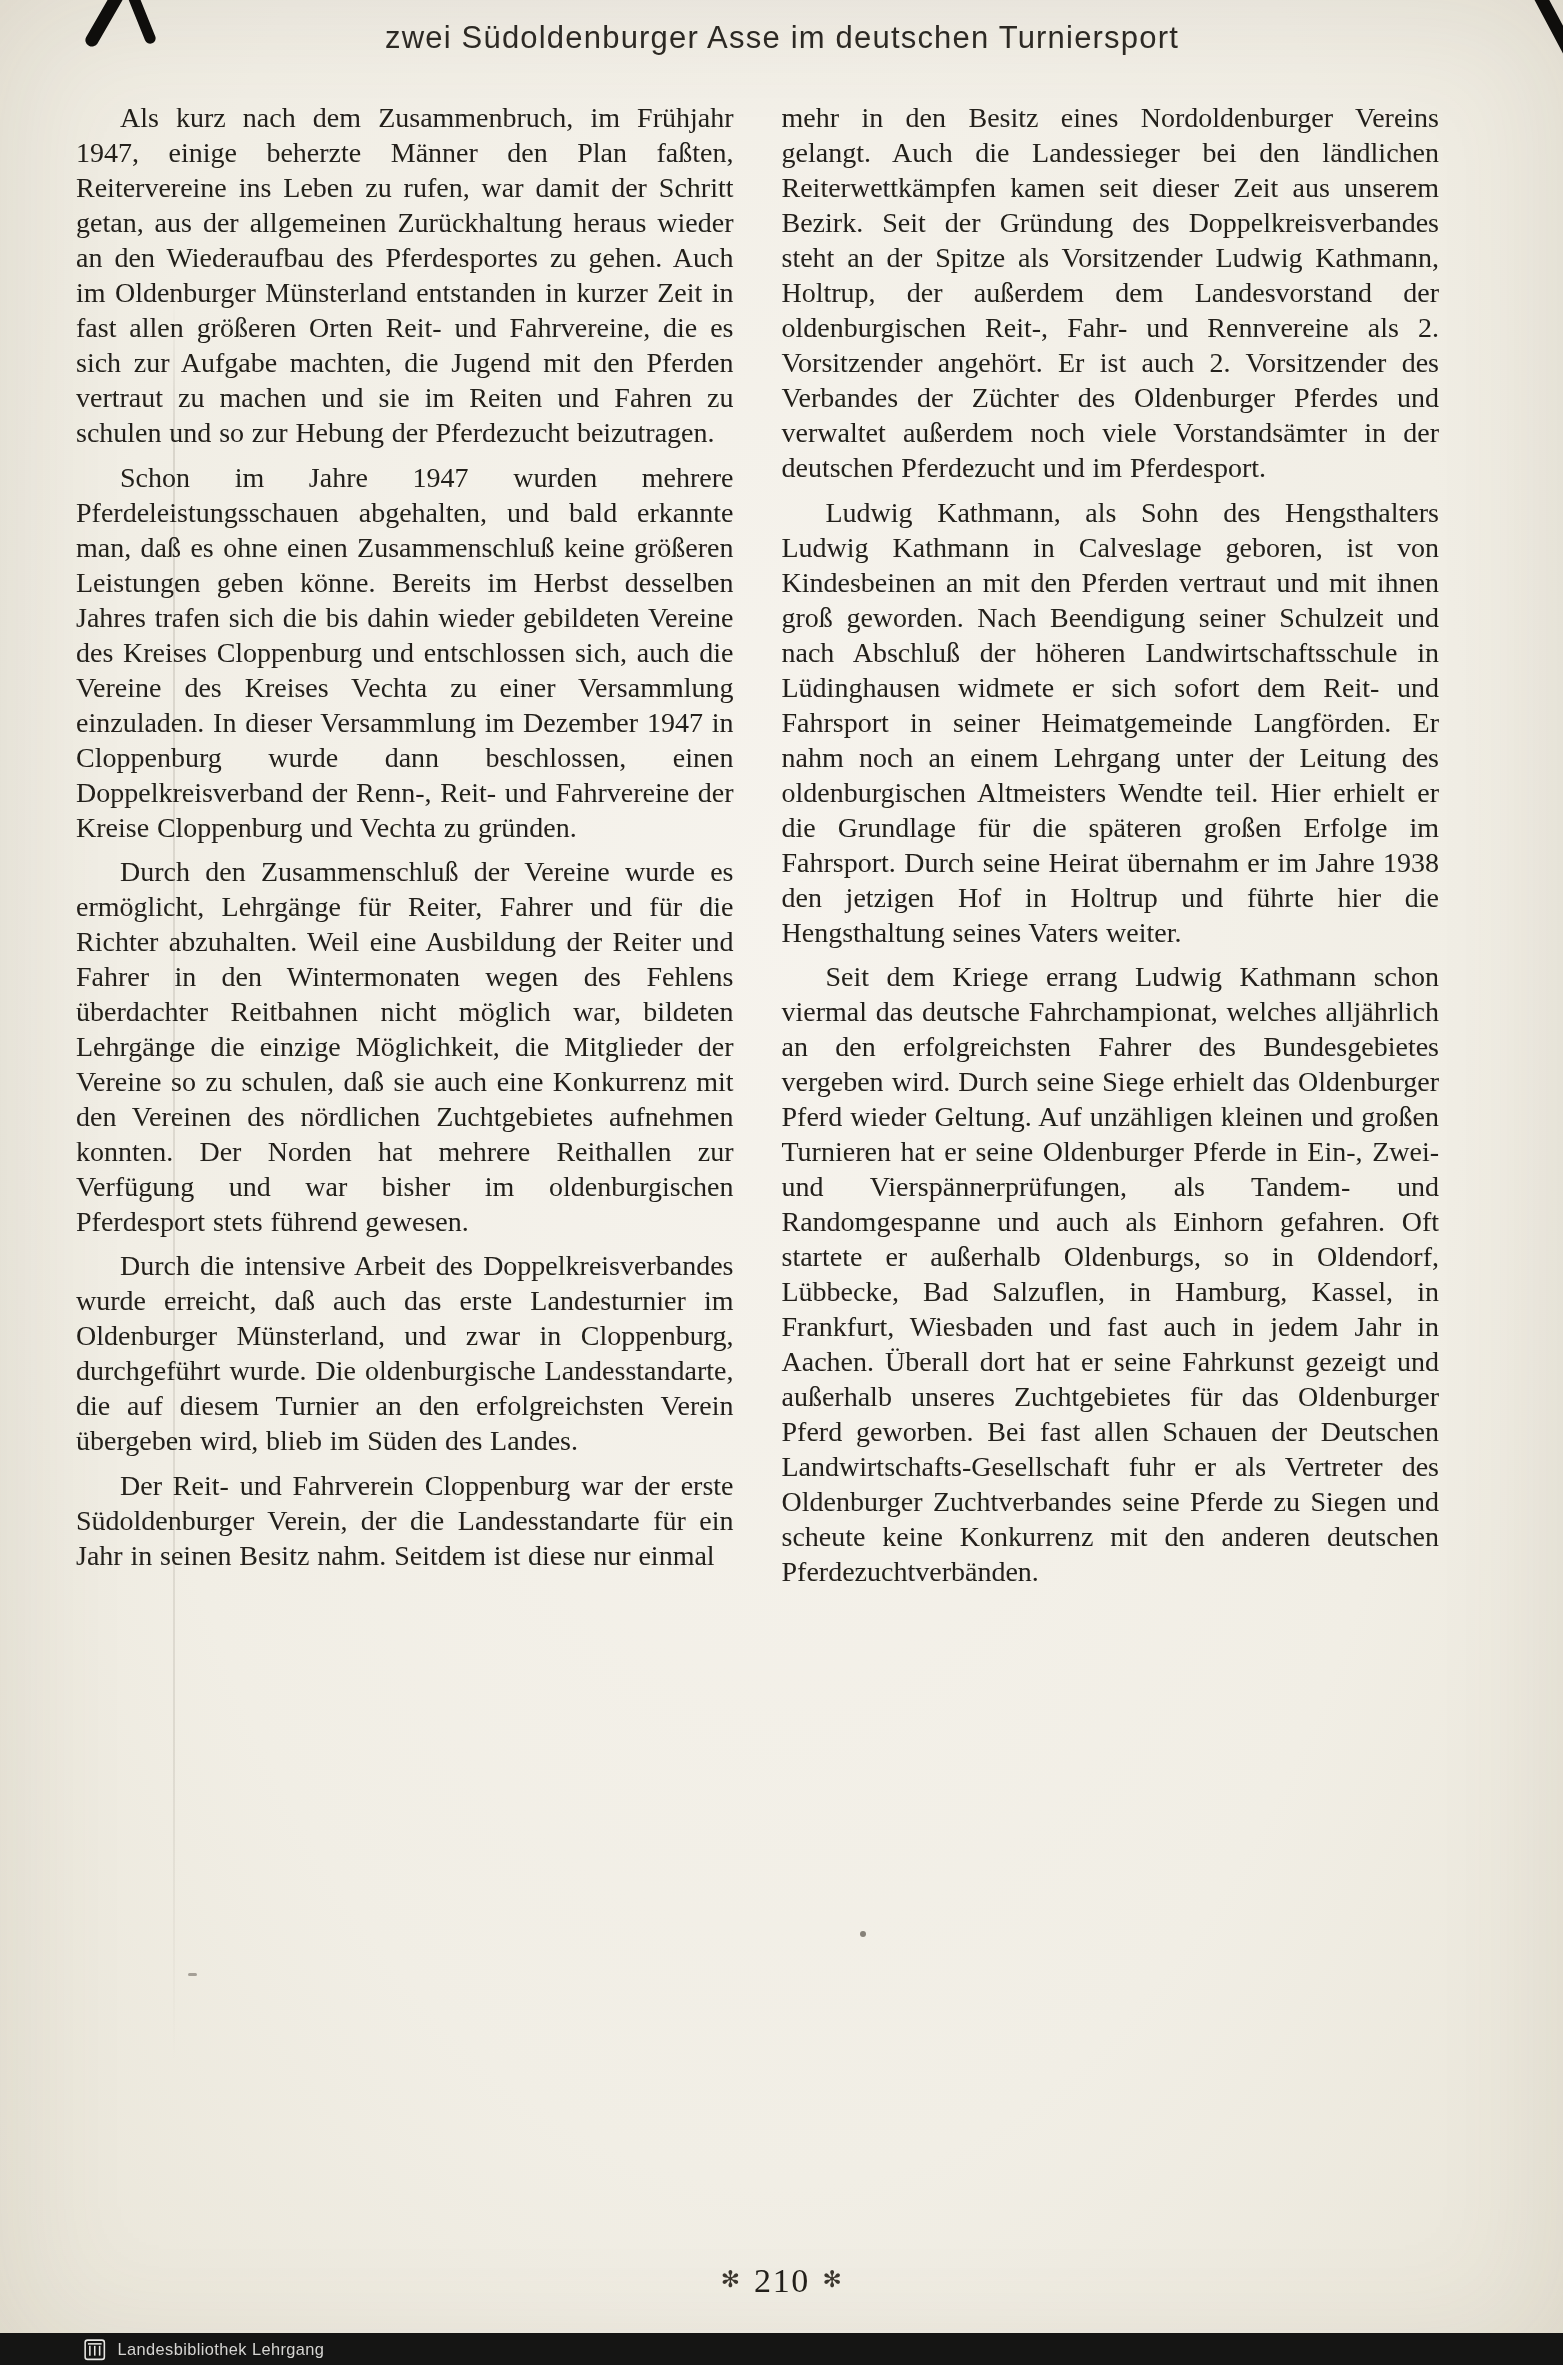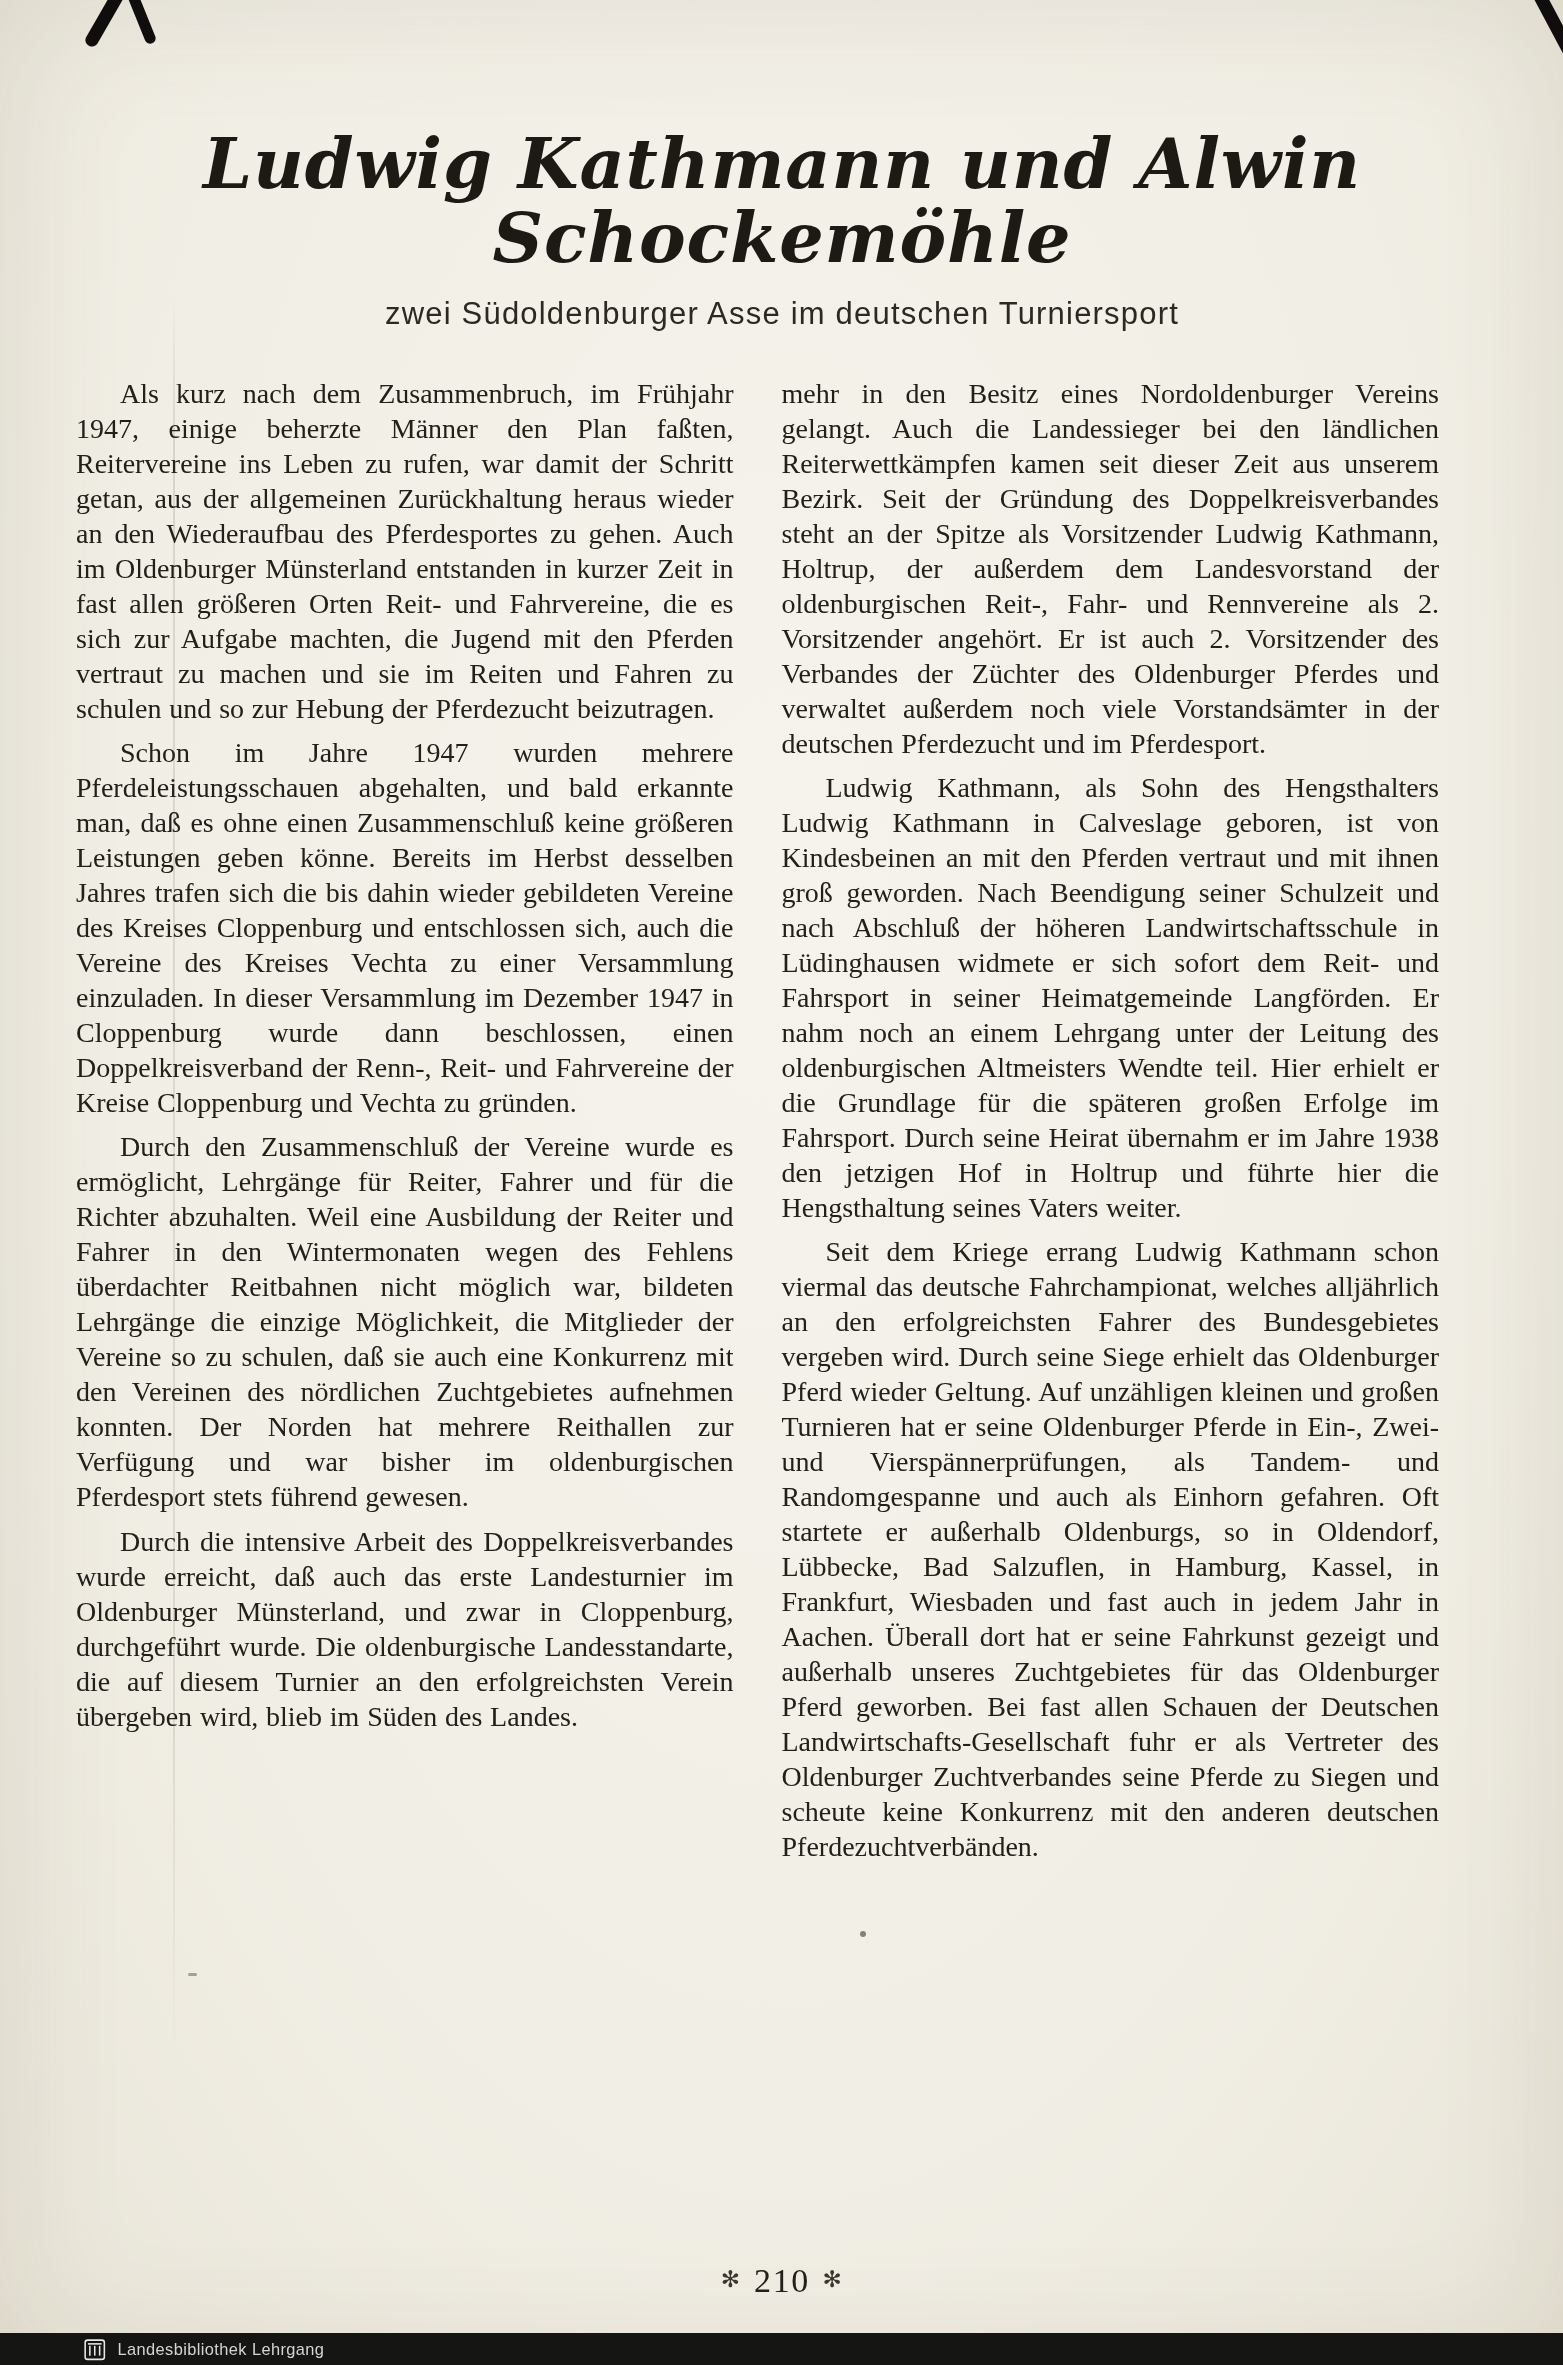--- a/index.html
+++ b/index.html
@@ -118,29 +118,29 @@
 
 <div class="page">
 
   <div class="artifact a-tl-1"></div>
   <div class="artifact a-tl-2"></div>
   <div class="artifact a-tr"></div>
   <div class="crease"></div>
   <div class="speck-1"></div>
   <div class="speck-2"></div>
 
-  <h1 class="title">Ludwig Kathmann und Alwin Schockemöhle</h1>
   <div class="subtitle">zwei Südoldenburger Asse im deutschen Turniersport</div>
 
   <div class="columns">
     <div class="col">
       <p class="para">Als kurz nach dem Zusammenbruch, im Frühjahr 1947, einige beherzte Männer den Plan faßten, Reitervereine ins Leben zu rufen, war damit der Schritt getan, aus der allgemeinen Zurückhaltung heraus wieder an den Wiederaufbau des Pferdesportes zu gehen. Auch im Oldenburger Münsterland entstanden in kurzer Zeit in fast allen größeren Orten Reit- und Fahrvereine, die es sich zur Aufgabe machten, die Jugend mit den Pferden vertraut zu machen und sie im Reiten und Fahren zu schulen und so zur Hebung der Pferdezucht beizutragen.</p>
       <p class="para">Schon im Jahre 1947 wurden mehrere Pferdeleistungsschauen abgehalten, und bald erkannte man, daß es ohne einen Zusammenschluß keine größeren Leistungen geben könne. Bereits im Herbst desselben Jahres trafen sich die bis dahin wieder gebildeten Vereine des Kreises Cloppenburg und entschlossen sich, auch die Vereine des Kreises Vechta zu einer Versammlung einzuladen. In dieser Versammlung im Dezember 1947 in Cloppenburg wurde dann beschlossen, einen Doppelkreisverband der Renn-, Reit- und Fahrvereine der Kreise Cloppenburg und Vechta zu gründen.</p>
       <p class="para">Durch den Zusammenschluß der Vereine wurde es ermöglicht, Lehrgänge für Reiter, Fahrer und für die Richter abzuhalten. Weil eine Ausbildung der Reiter und Fahrer in den Wintermonaten wegen des Fehlens überdachter Reitbahnen nicht möglich war, bildeten Lehrgänge die einzige Möglichkeit, die Mitglieder der Vereine so zu schulen, daß sie auch eine Konkurrenz mit den Vereinen des nördlichen Zuchtgebietes aufnehmen konnten. Der Norden hat mehrere Reithallen zur Verfügung und war bisher im oldenburgischen Pferdesport stets führend gewesen.</p>
       <p class="para">Durch die intensive Arbeit des Doppelkreisverbandes wurde erreicht, daß auch das erste Landesturnier im Oldenburger Münsterland, und zwar in Cloppenburg, durchgeführt wurde. Die oldenburgische Landesstandarte, die auf diesem Turnier an den erfolgreichsten Verein übergeben wird, blieb im Süden des Landes.</p>
+      <p class="para">Der Reit- und Fahrverein Cloppenburg war der erste Südoldenburger Verein, der die Landesstandarte für ein Jahr in seinen Besitz nahm. Seitdem ist diese nur einmal</p>
     </div>
     <div class="col">
       <p class="para cont">mehr in den Besitz eines Nordoldenburger Vereins gelangt. Auch die Landessieger bei den ländlichen Reiterwettkämpfen kamen seit dieser Zeit aus unserem Bezirk. Seit der Gründung des Doppelkreisverbandes steht an der Spitze als Vorsitzender Ludwig Kathmann, Holtrup, der außerdem dem Landesvorstand der oldenburgischen Reit-, Fahr- und Rennvereine als 2. Vorsitzender angehört. Er ist auch 2. Vorsitzender des Verbandes der Züchter des Oldenburger Pferdes und verwaltet außerdem noch viele Vorstandsämter in der deutschen Pferdezucht und im Pferdesport.</p>
       <p class="para">Ludwig Kathmann, als Sohn des Hengsthalters Ludwig Kathmann in Calveslage geboren, ist von Kindesbeinen an mit den Pferden vertraut und mit ihnen groß geworden. Nach Beendigung seiner Schulzeit und nach Abschluß der höheren Landwirtschaftsschule in Lüdinghausen widmete er sich sofort dem Reit- und Fahrsport in seiner Heimatgemeinde Langförden. Er nahm noch an einem Lehrgang unter der Leitung des oldenburgischen Altmeisters Wendte teil. Hier erhielt er die Grundlage für die späteren großen Erfolge im Fahrsport. Durch seine Heirat übernahm er im Jahre 1938 den jetzigen Hof in Holtrup und führte hier die Hengsthaltung seines Vaters weiter.</p>
       <p class="para">Seit dem Kriege errang Ludwig Kathmann schon viermal das deutsche Fahrchampionat, welches alljährlich an den erfolgreichsten Fahrer des Bundesgebietes vergeben wird. Durch seine Siege erhielt das Oldenburger Pferd wieder Geltung. Auf unzähligen kleinen und großen Turnieren hat er seine Oldenburger Pferde in Ein-, Zwei- und Vierspännerprüfungen, als Tandem- und Randomgespanne und auch als Einhorn gefahren. Oft startete er außerhalb Oldenburgs, so in Oldendorf, Lübbecke, Bad Salzuflen, in Hamburg, Kassel, in Frankfurt, Wiesbaden und fast auch in jedem Jahr in Aachen. Überall dort hat er seine Fahrkunst gezeigt und außerhalb unseres Zuchtgebietes für das Oldenburger Pferd geworben. Bei fast allen Schauen der Deutschen Landwirtschafts-Gesellschaft fuhr er als Vertreter des Oldenburger Zuchtverbandes seine Pferde zu Siegen und scheute keine Konkurrenz mit den anderen deutschen Pferdezuchtverbänden.</p>
     </div>
   </div>
 
   <div class="pageno">
     <span class="orn">✻</span><span class="num">210</span><span class="orn">✻</span>

